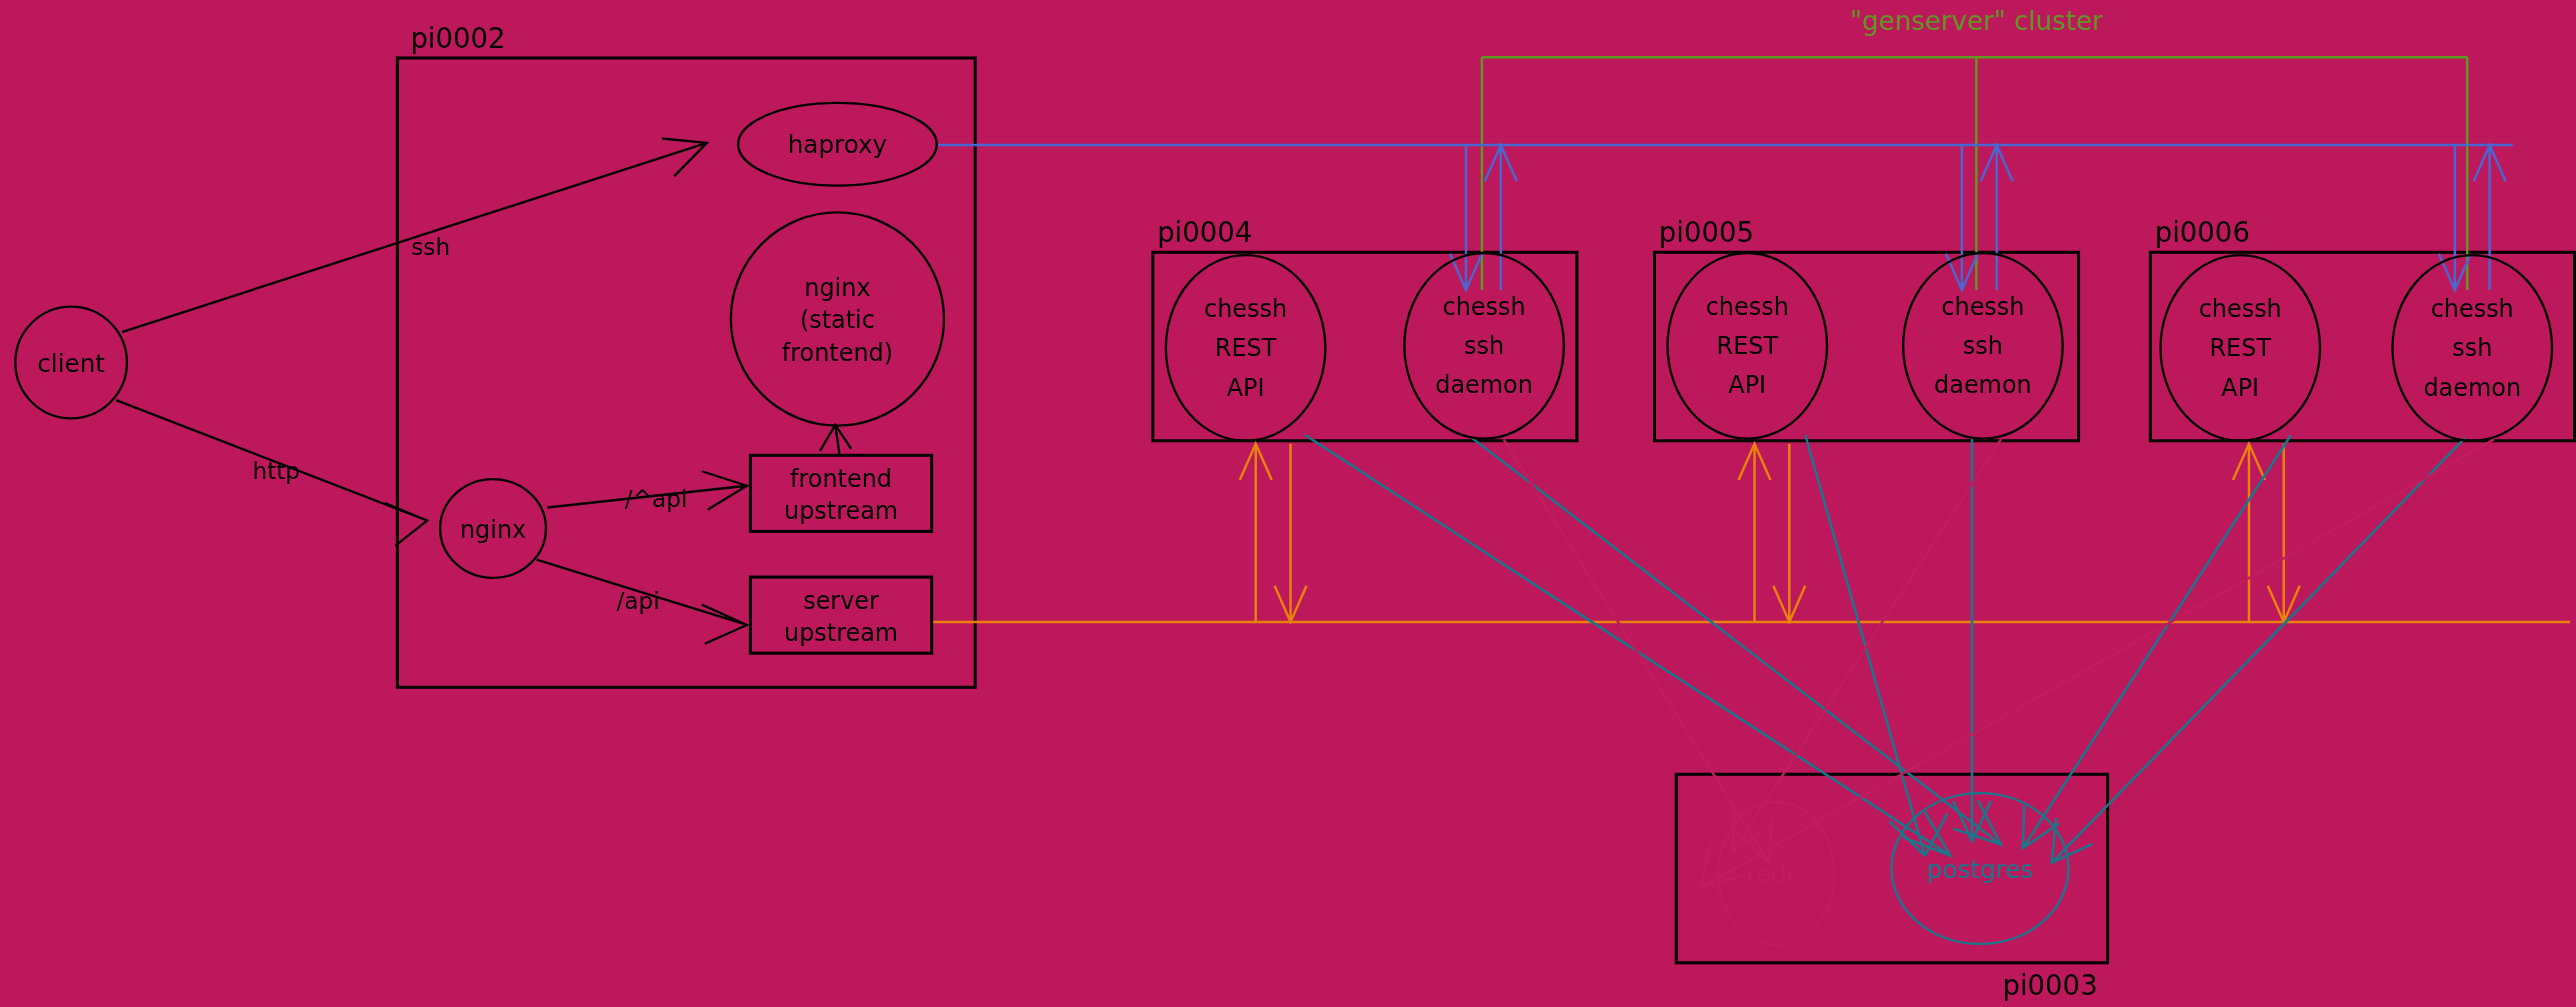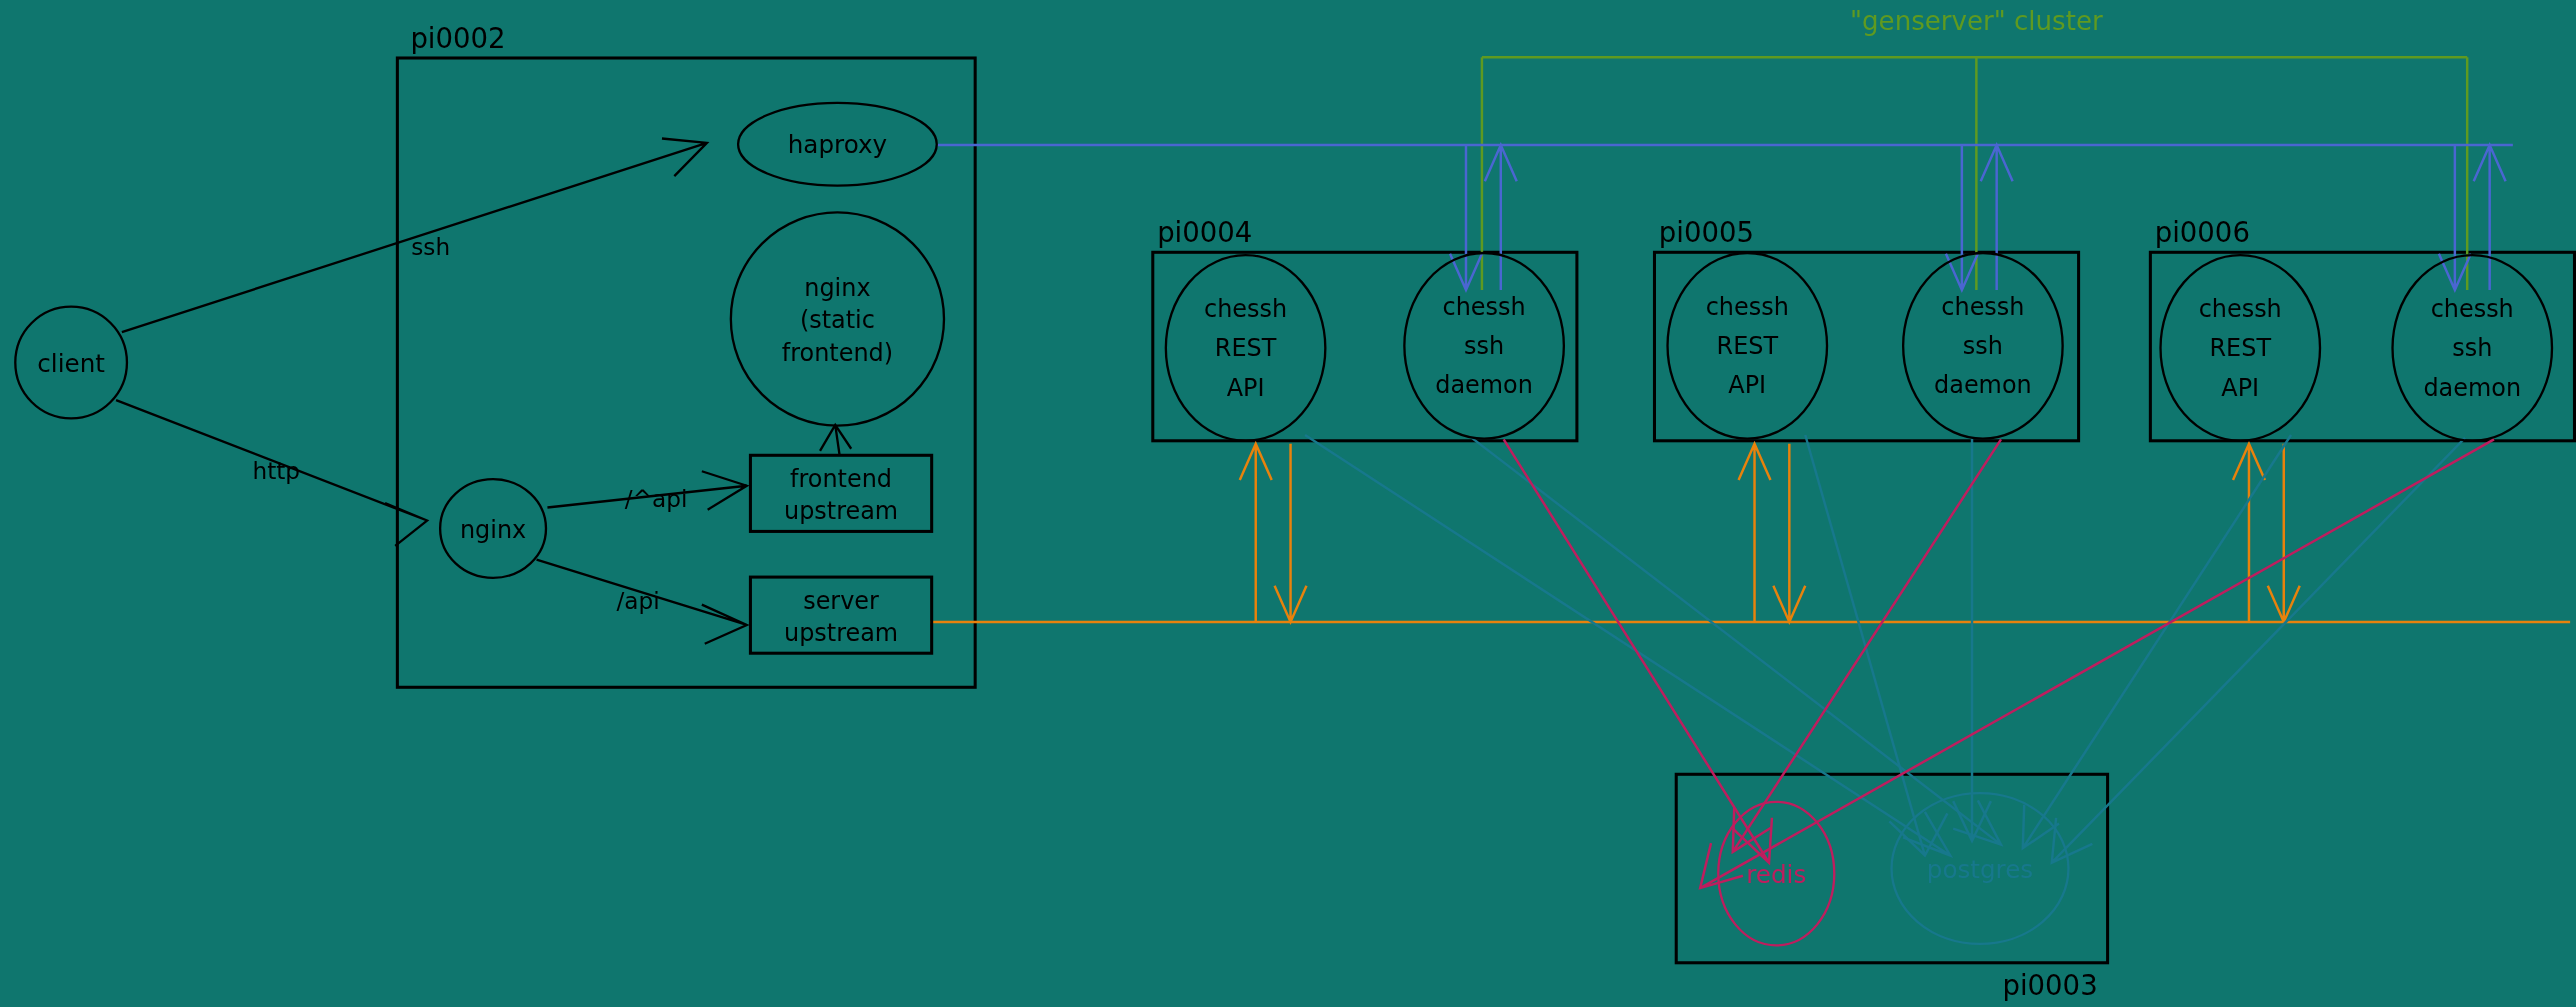--- a/index.html
+++ b/index.html
@@ -1,18 +1,18 @@
 <!DOCTYPE html>
 <html style="font-size:11.6px"><head>
 <meta charset="utf-8">
 <style>
   html,body{margin:0;padding:0;background:#ffffff;}
   body{width:2576px;height:1007px;overflow:hidden;
        font-family:"DejaVu Sans", sans-serif;}
-  #stage{position:relative;width:2576px;height:1007px;background:#0f766e;}
+  #stage{position:relative;width:2576px;height:1007px;background:#be185d;}
   svg#diagram{position:absolute;left:0;top:0;width:2576px;height:1007px;display:block;}
   text{font-family:"DejaVu Sans", sans-serif;}
   .nodelabel{font-size:34px;fill:#000;text-anchor:middle;dominant-baseline:middle;}
   .nodelabel.sm{font-size:33px;}
   .hostlabel{font-size:38px;fill:#000;text-anchor:start;}
   .edgelabel{font-size:32px;fill:#000;text-anchor:middle;}
   .clusterlabel{font-size:36px;fill:#5f9a20;text-anchor:middle;}
   .redislabel{fill:#bf1d5e;}
   .pglabel{fill:#17788c;}
   .shape{fill:none;stroke:#000;stroke-width:3.2;}

